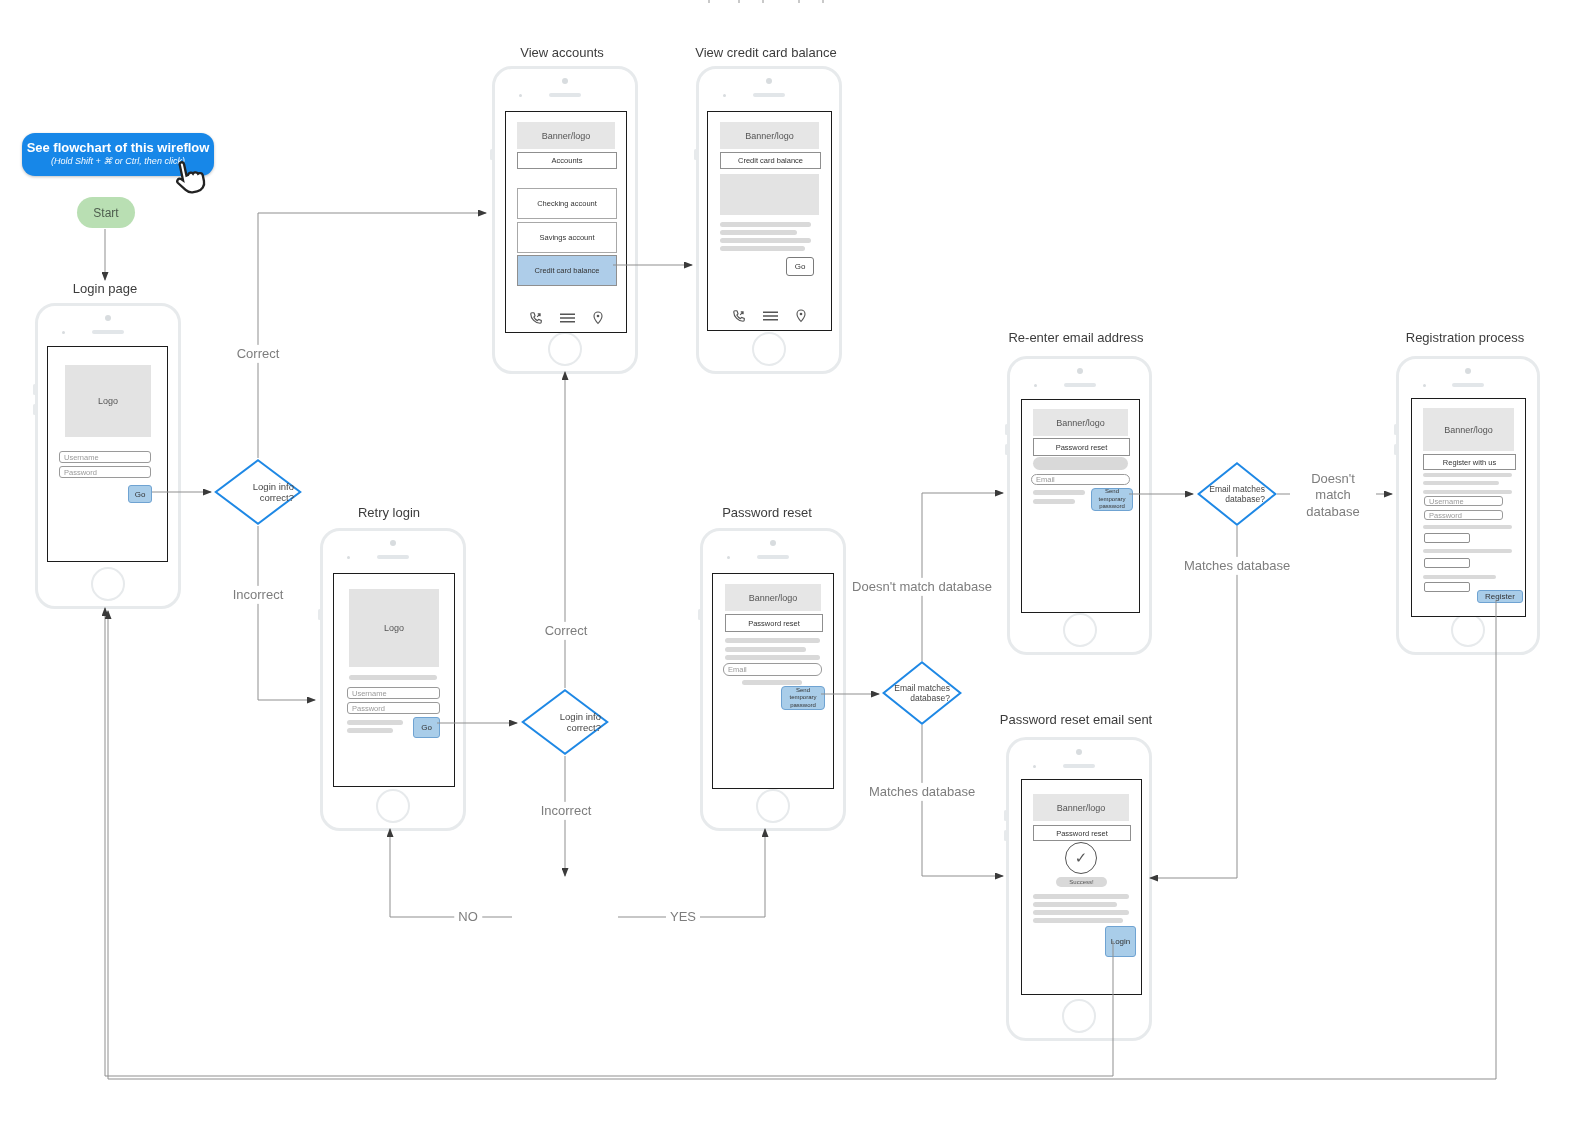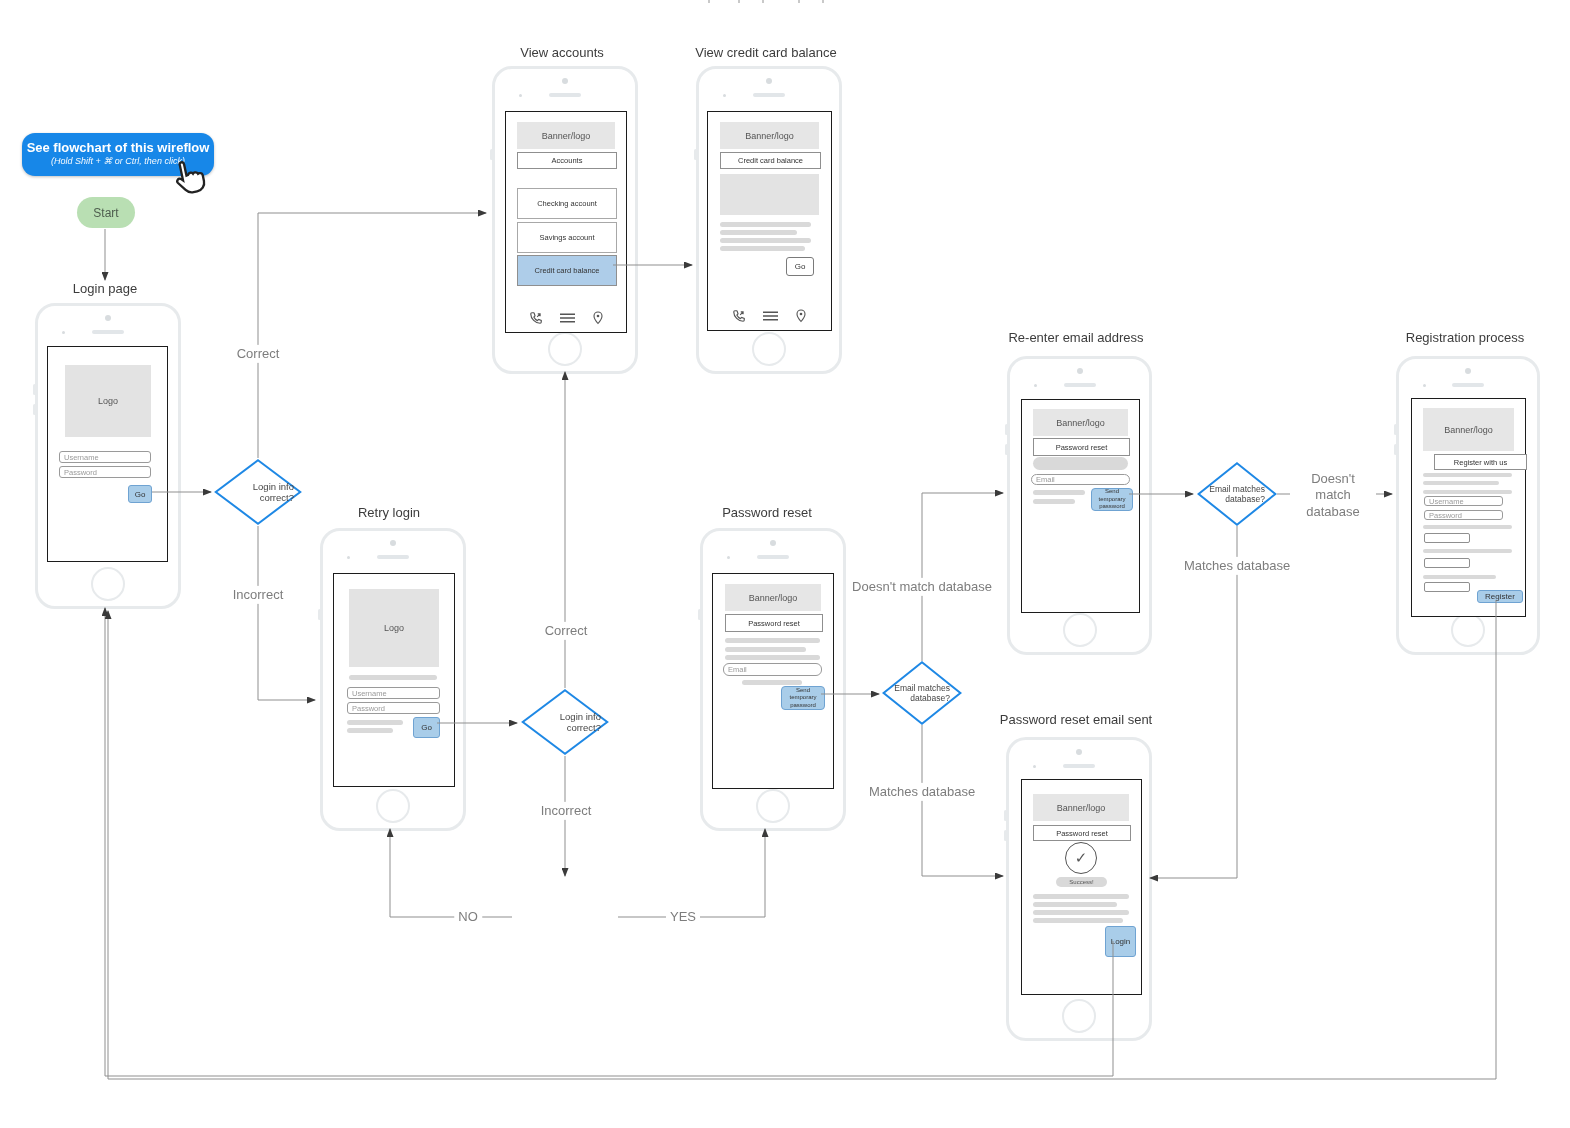--- a/index.html
+++ b/index.html
@@ -281,21 +281,21 @@
   <div class="phone-title" style="left:1345px;top:330px">Registration process</div>
   <div class="phone" style="left:1396px;top:356px;width:138px;height:293px">
     <div class="camera"></div>
     <div class="speaker"></div>
       <div class="speaker-dot"></div>
     <div class="sidebtn" style="top:65px"></div>
     <div class="sidebtn" style="top:85px"></div>
     <div class="home"></div>
     <div class="screen" style="left:12px;top:39px;width:113px;height:217px">
       <div class="banner" style="left:11px;top:9px;width:91px;height:43px">Banner/logo</div>
-      <div class="navbox" style="left:22px;top:55px;width:91px;height:14px">Register with us</div>
+      <div class="navbox" style="left:11px;top:55px;width:91px;height:14px">Register with us</div>
       <div class="skel thin" style="left:11px;top:74px;width:89px"></div>
       <div class="skel thin" style="left:11px;top:82px;width:76px"></div>
       <div class="skel thin" style="left:11px;top:91px;width:89px"></div>
       <div class="winput" style="left:12px;top:97px;width:79px;height:10px">Username</div>
       <div class="winput" style="left:12px;top:111px;width:79px;height:10px">Password</div>
       <div class="skel thin" style="left:11px;top:126px;width:89px"></div>
       <div class="smallbox" style="left:12px;top:134px;width:44px;height:8px"></div>
       <div class="skel thin" style="left:11px;top:150px;width:89px"></div>
       <div class="smallbox" style="left:12px;top:159px;width:44px;height:8px"></div>
       <div class="skel thin" style="left:11px;top:176px;width:73px"></div>

